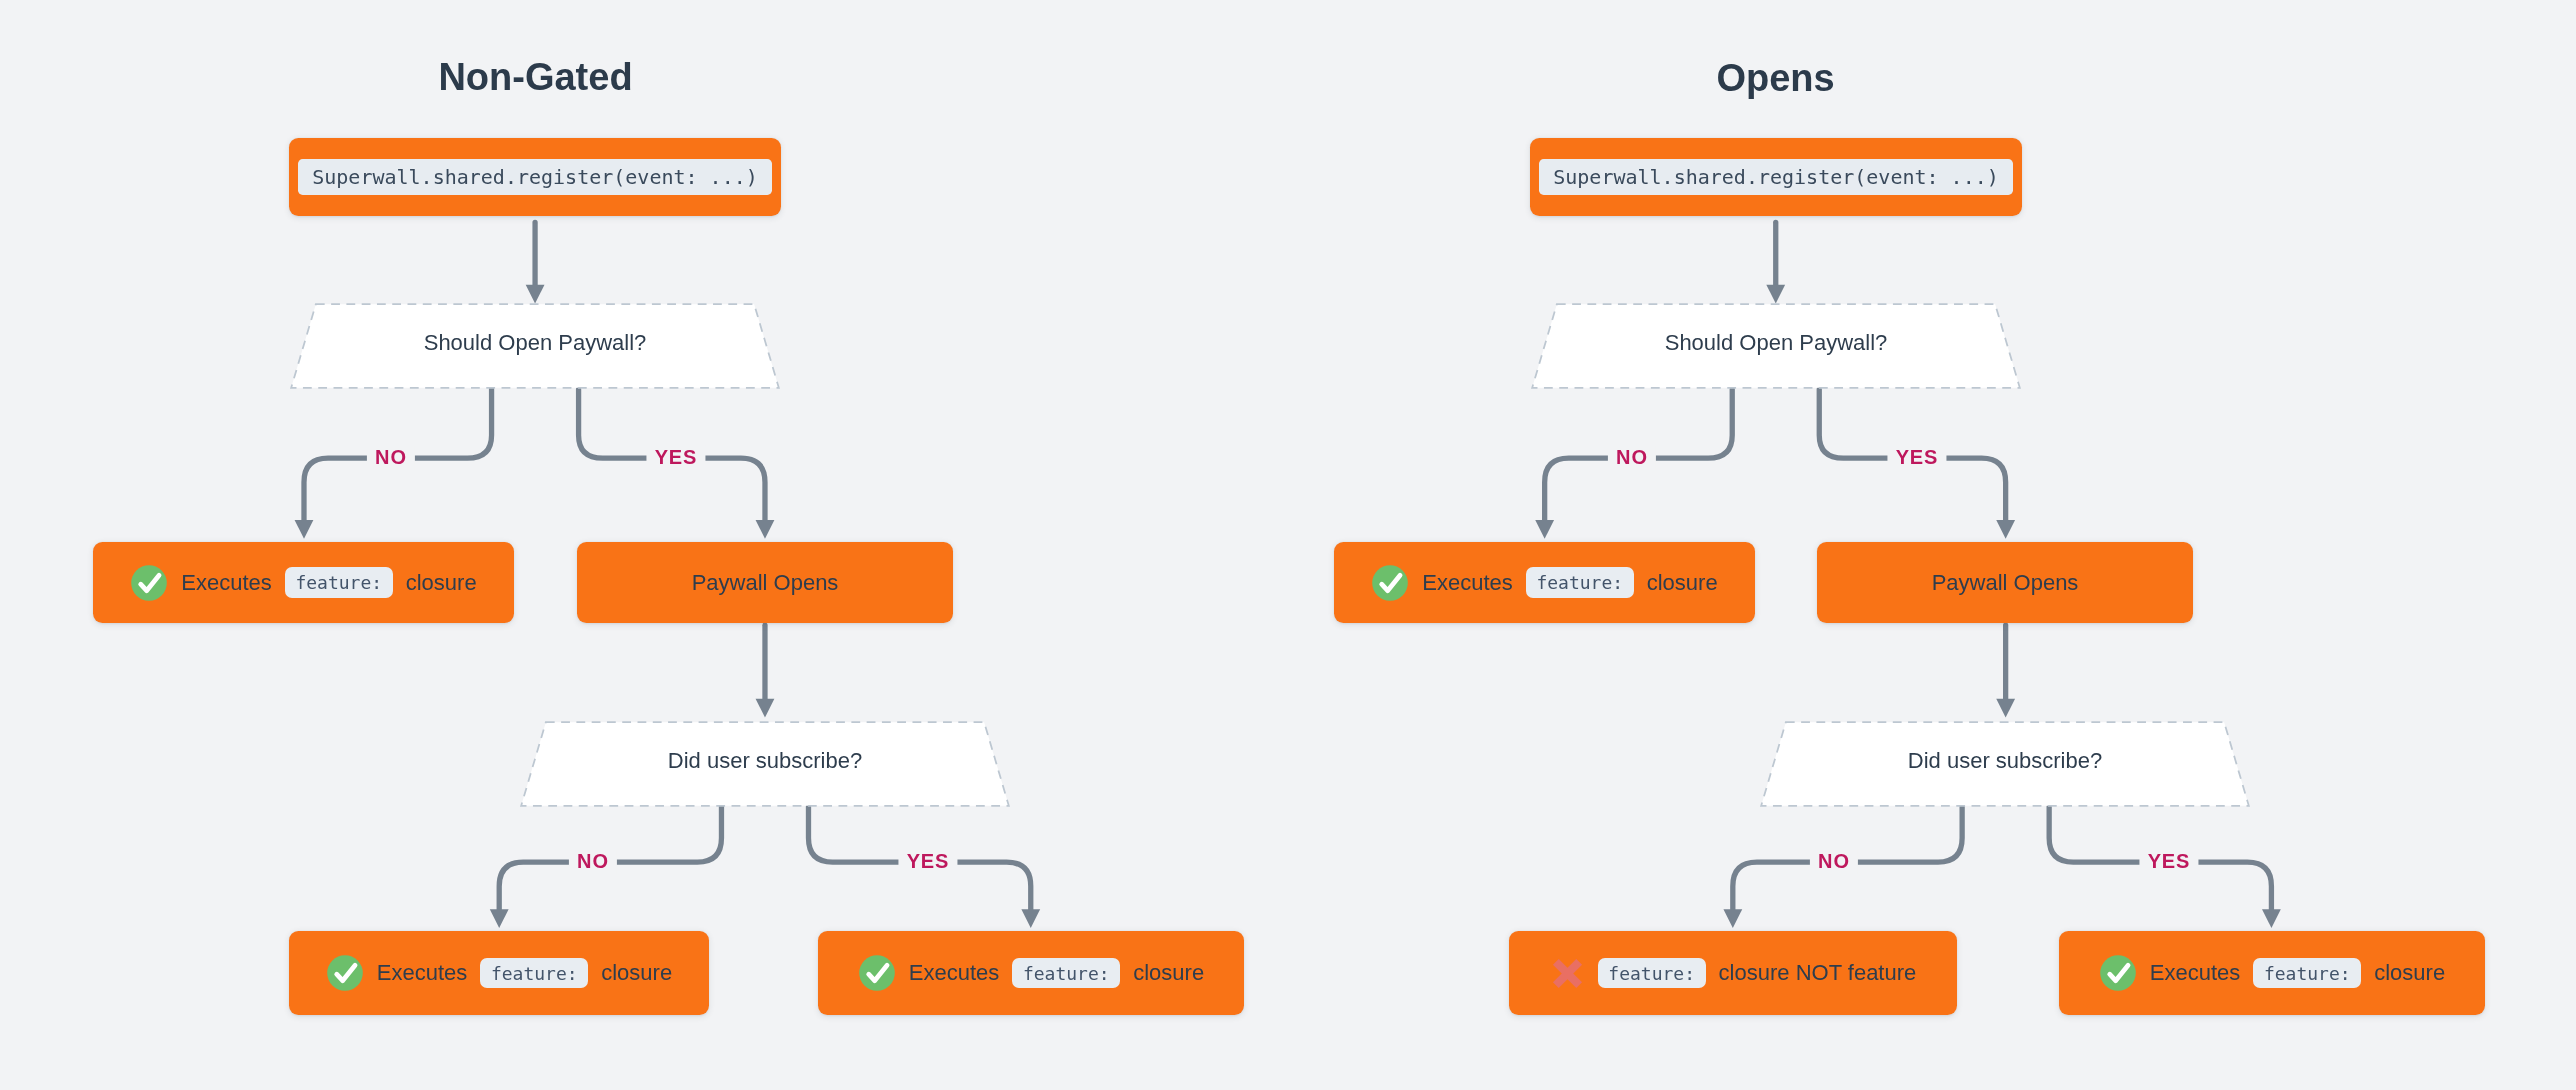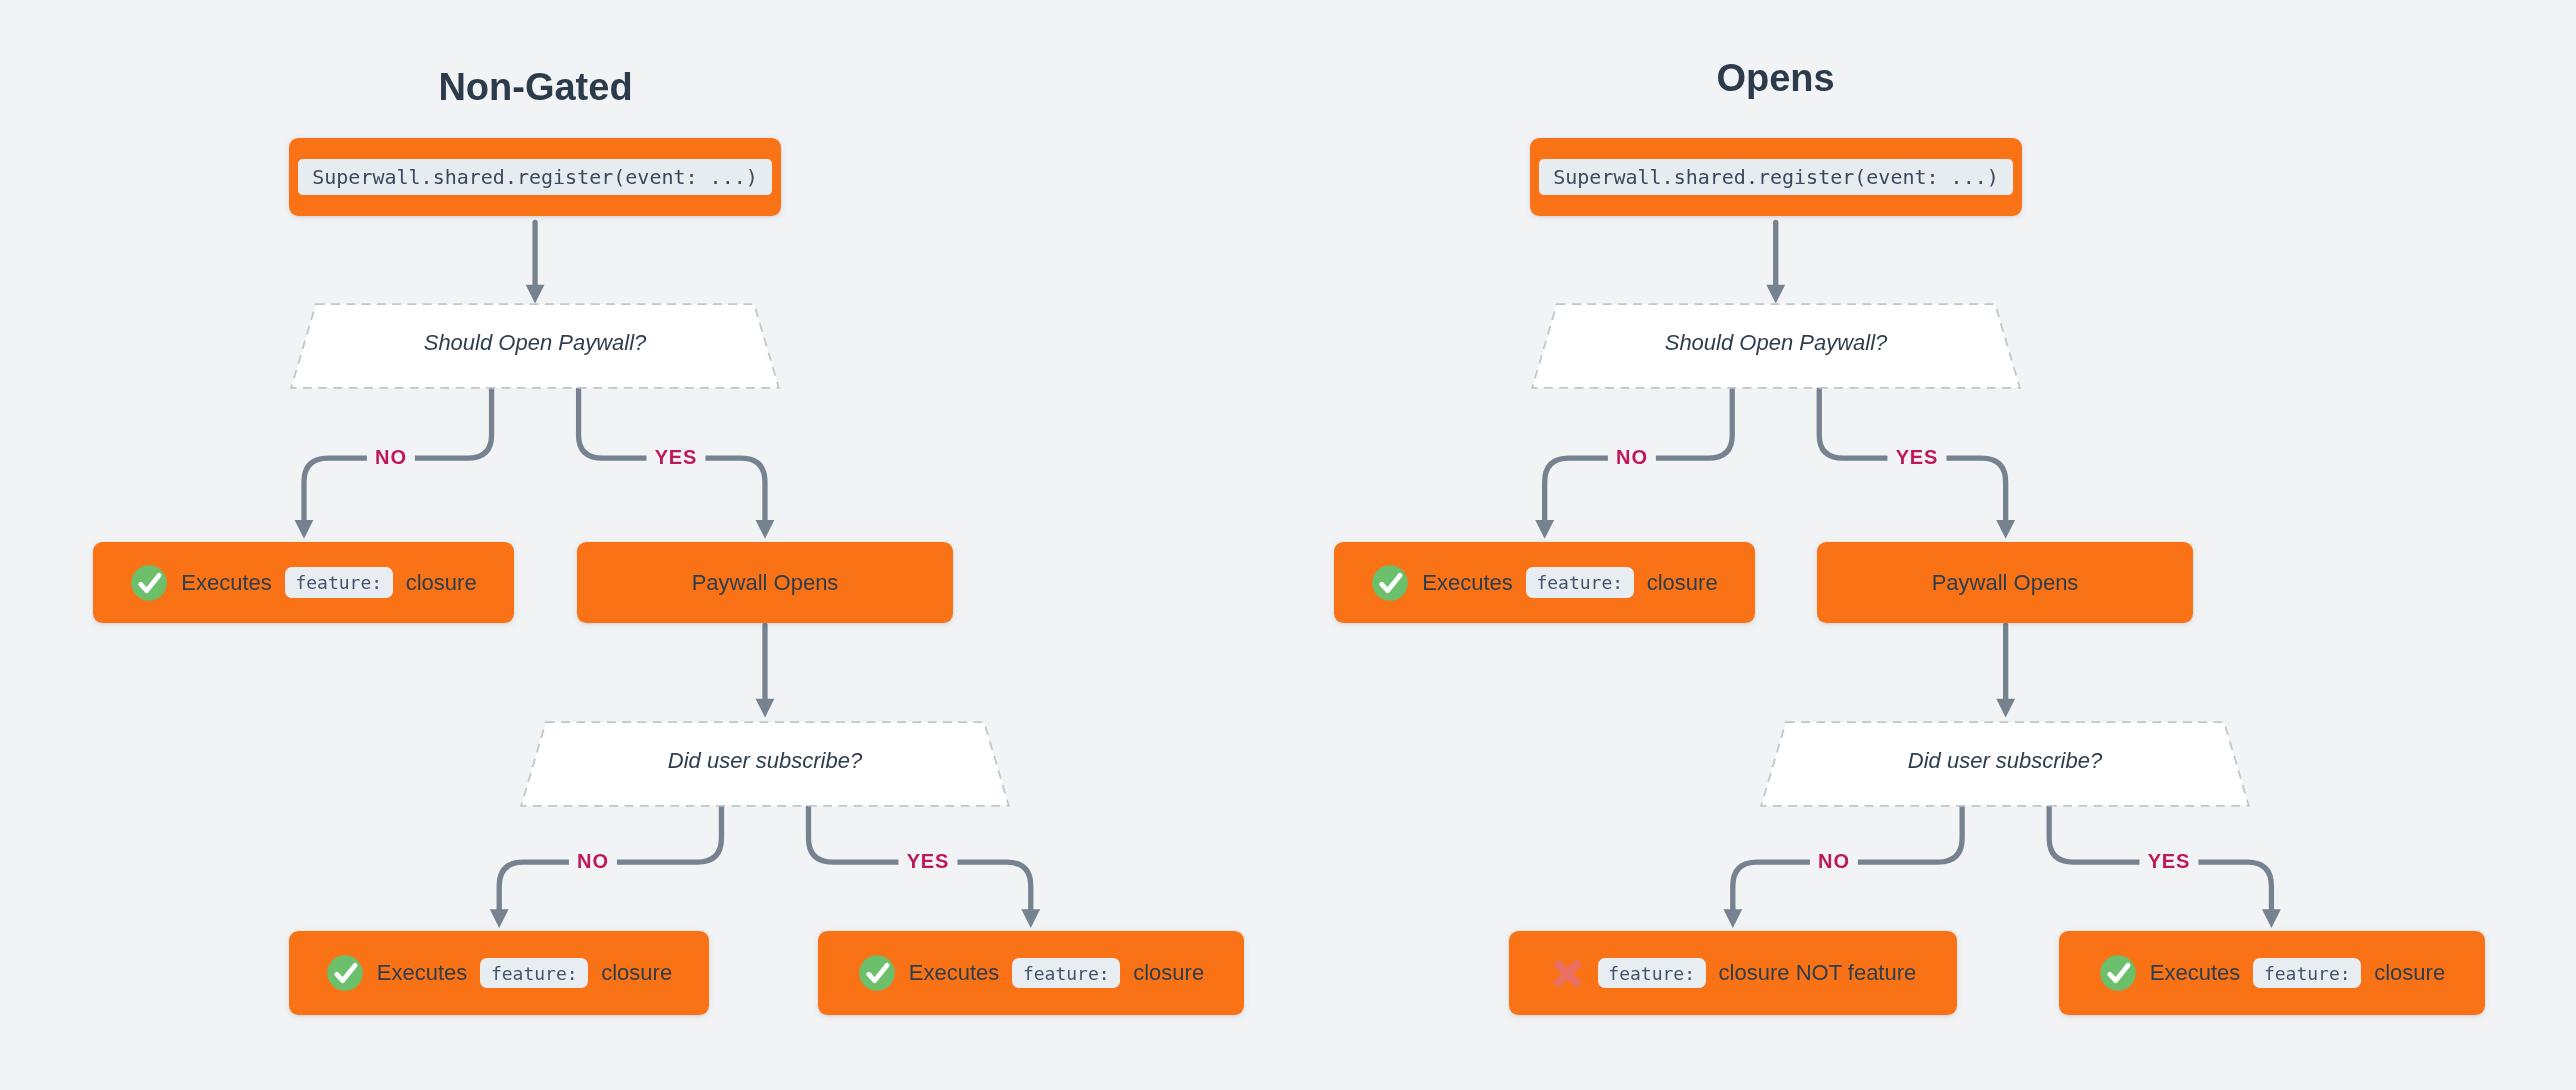--- a/index.html
+++ b/index.html
@@ -31,21 +31,21 @@
     padding:4.7px 10.6px; font-size:18px; font-weight:400;
   }
   .code-chip {
     font-family:"DejaVu Sans Mono","Liberation Mono",monospace;
     background:#e7ecf1; color:#3a4a5c; border-radius:4.7px;
     padding:5.9px 14px; font-size:20px; font-weight:400; white-space:nowrap;
   }
 
   .trap {
     position:absolute; display:flex; align-items:center; justify-content:center;
-    font-size:22px; font-weight:500; white-space:nowrap;font-style:italic;
+    font-size:22px; font-weight:500; white-space:nowrap;
   }
   .trap svg { position:absolute; left:0; top:0; width:100%; height:100%; overflow:visible; }
   .trap .trap-text { position:relative; padding-bottom:7px; }
 
   .branch-label {
     position:absolute; transform:translate(-50%,-50%);
     background:#f2f3f5; padding:1.2px 8.2px;
     font-size:20px; font-weight:700; letter-spacing:0.9px; color:#be185d;
   }
 
@@ -79,21 +79,21 @@
     <polygon points="3395,884 3427,884 3411,916"></polygon>
     <path d="M 3411 1063 L 3411 1190"></path>
     <polygon points="3395,1188 3427,1188 3411,1220"></polygon>
     <path d="M 3337 1372 L 3337 1425 Q 3337 1466 3296 1466 L 2988 1466 Q 2947 1466 2947 1507 L 2947 1548"></path>
     <polygon points="2931,1546 2963,1546 2947,1578"></polygon>
     <path d="M 3485 1372 L 3485 1425 Q 3485 1466 3526 1466 L 3822 1466 Q 3863 1466 3863 1507 L 3863 1548"></path>
     <polygon points="3847,1546 3879,1546 3863,1578"></polygon>
   </svg>
 
   <section>
-    <h2 class="title" style="left:359px; top:64px; width:353px;">Non-Gated</h2>
+    <h2 class="title" style="left:359px; top:54px; width:353px;">Non-Gated</h2>
 
     <div class="card" style="left:289px; top:138px; width:492px; height:78px;">
       <code class="code-chip">Superwall.shared.register(event: ...)</code>
     </div>
 
     <div class="trap" style="left:290px; top:303px; width:490px; height:86px;">
       <svg viewBox="0 0 834 147" preserveAspectRatio="none">
         <polygon points="44,2 790,2 832,145 2,145" fill="#ffffff" stroke="#bdc7d1" stroke-width="3" stroke-dasharray="15,11"></polygon>
       </svg>
       <span class="trap-text">Should Open Paywall?</span>

